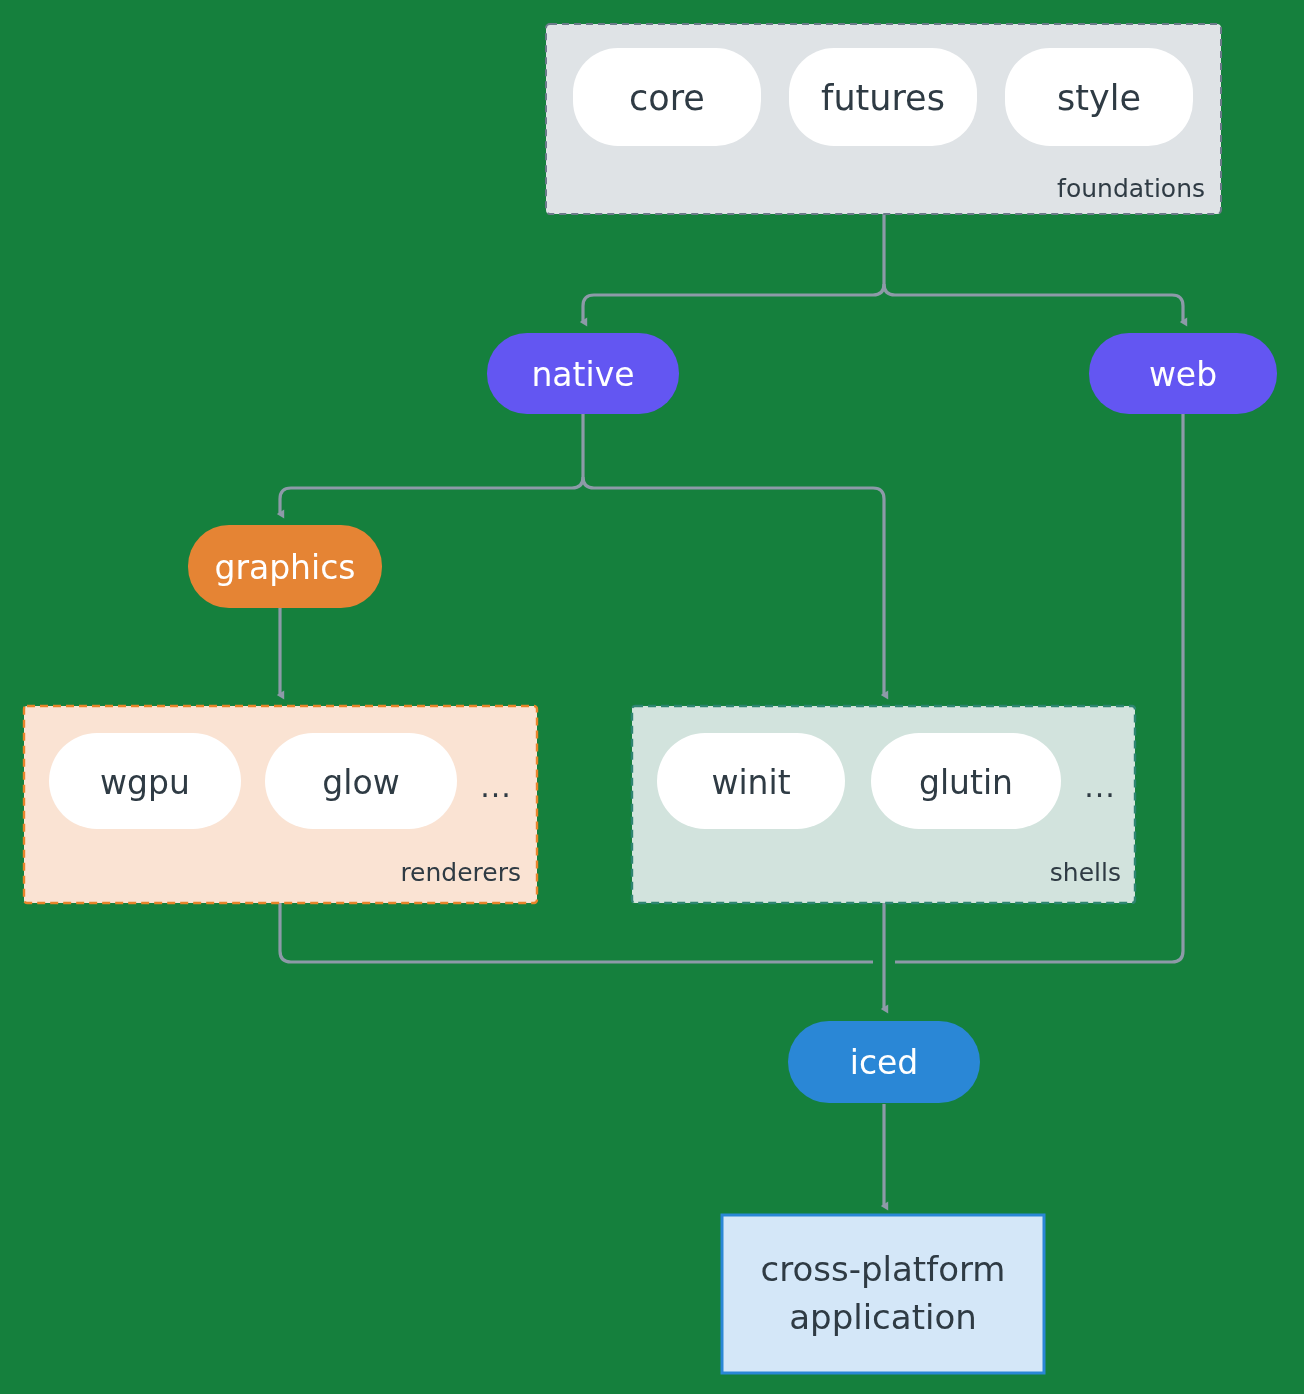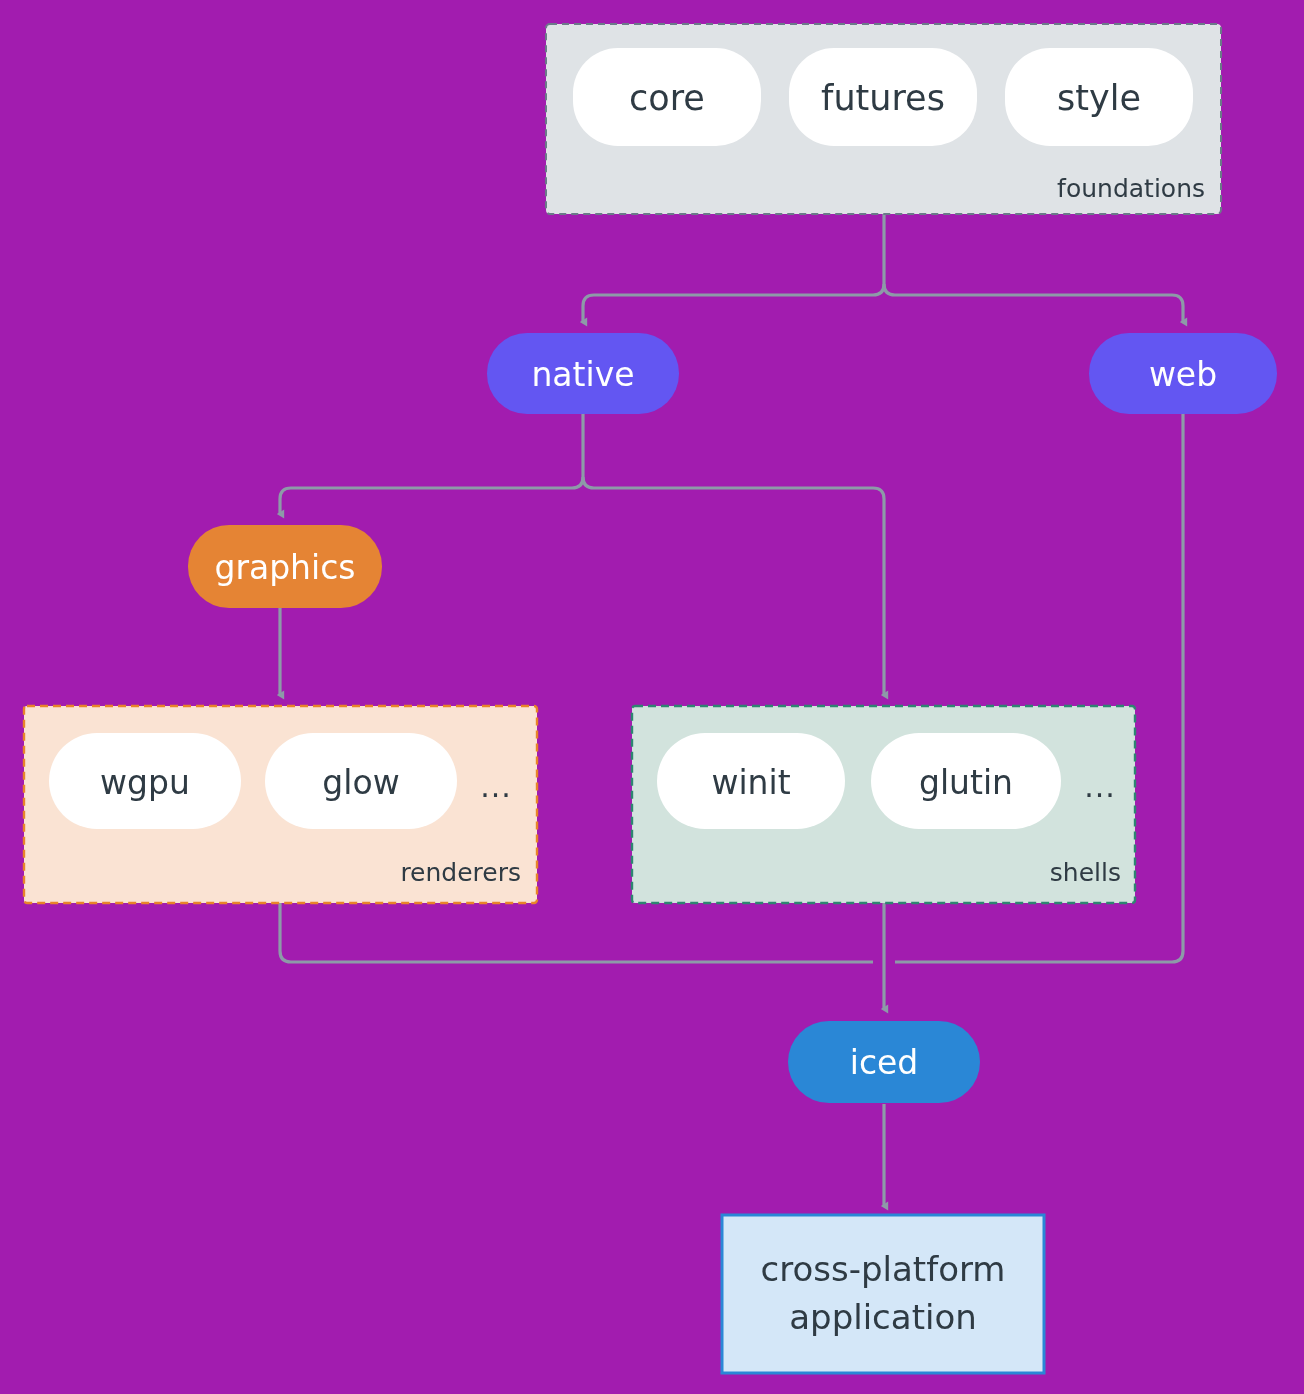--- a/index.html
+++ b/index.html
@@ -4,21 +4,21 @@
 <style>
   html, body {
     margin: 0;
     padding: 0;
     background: #000000;
   }
   #diagram-root {
     position: relative;
     width: 1304px;
     height: 1394px;
-    background: #a21caf;
+    background: #15803d;
     font-family: "DejaVu Sans", "Liberation Sans", sans-serif;
     overflow: hidden;
   }
   svg.layer {
     position: absolute;
     top: 0;
     left: 0;
     width: 1304px;
     height: 1394px;
   }

